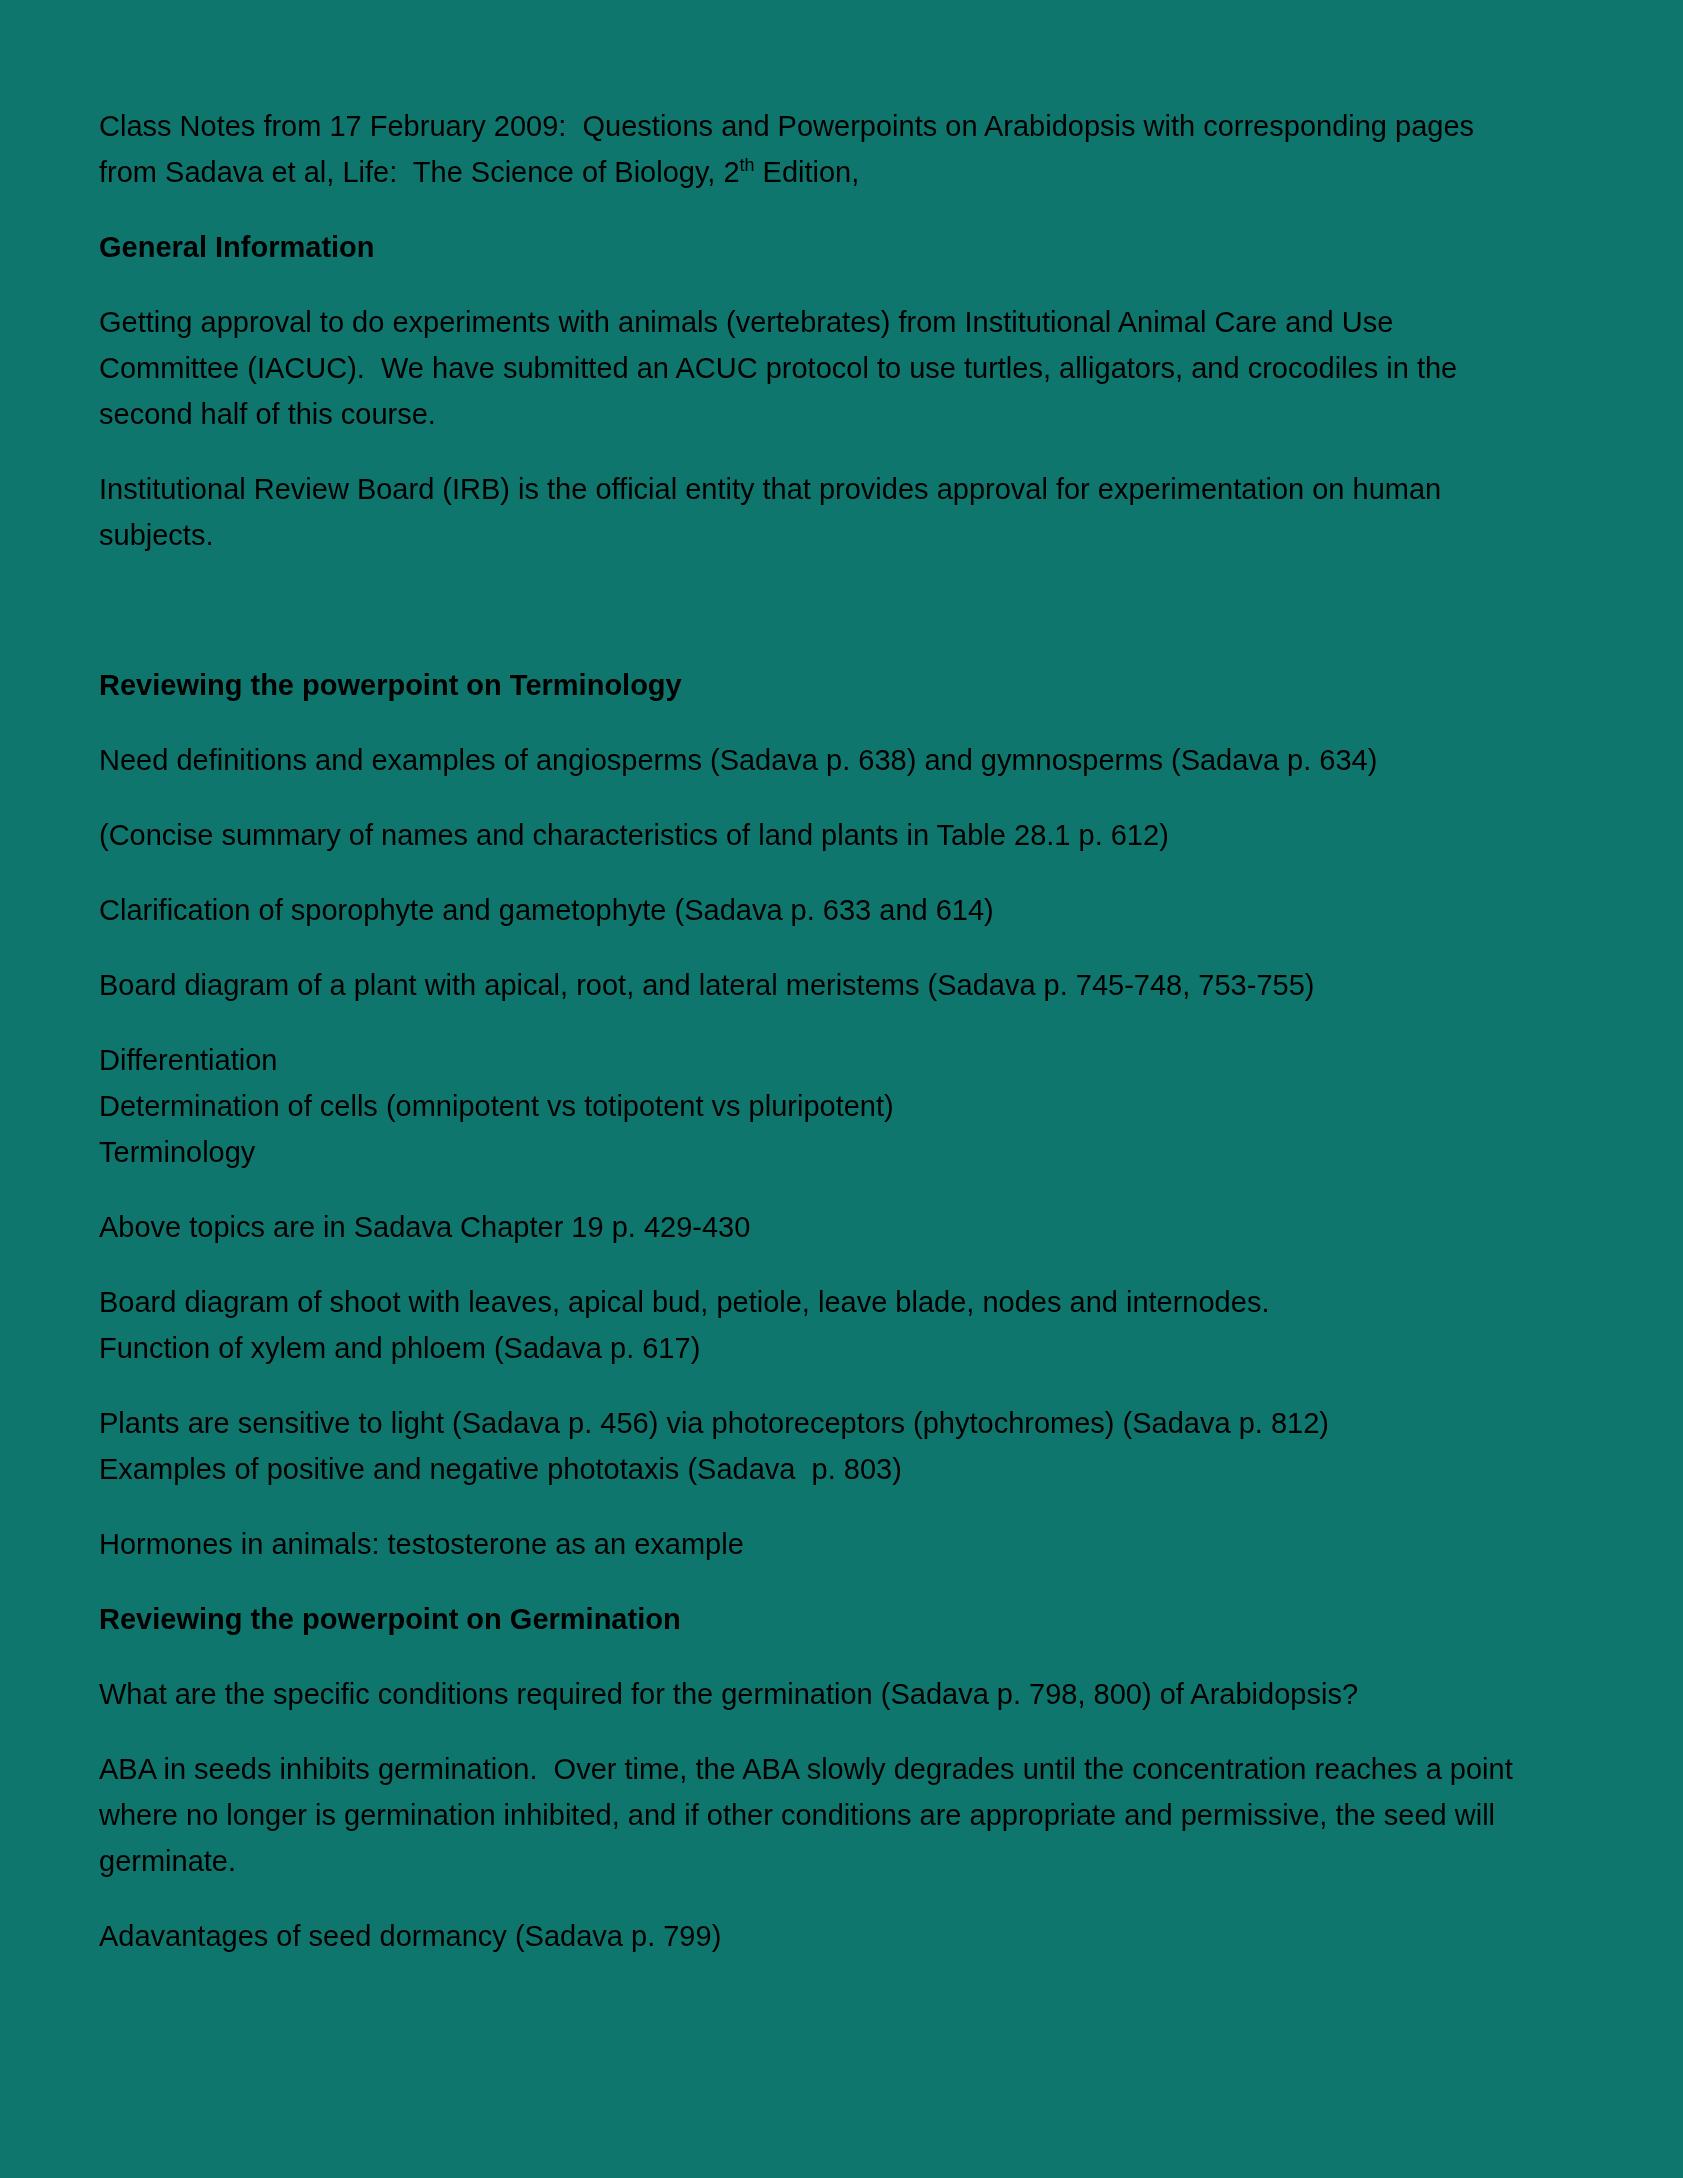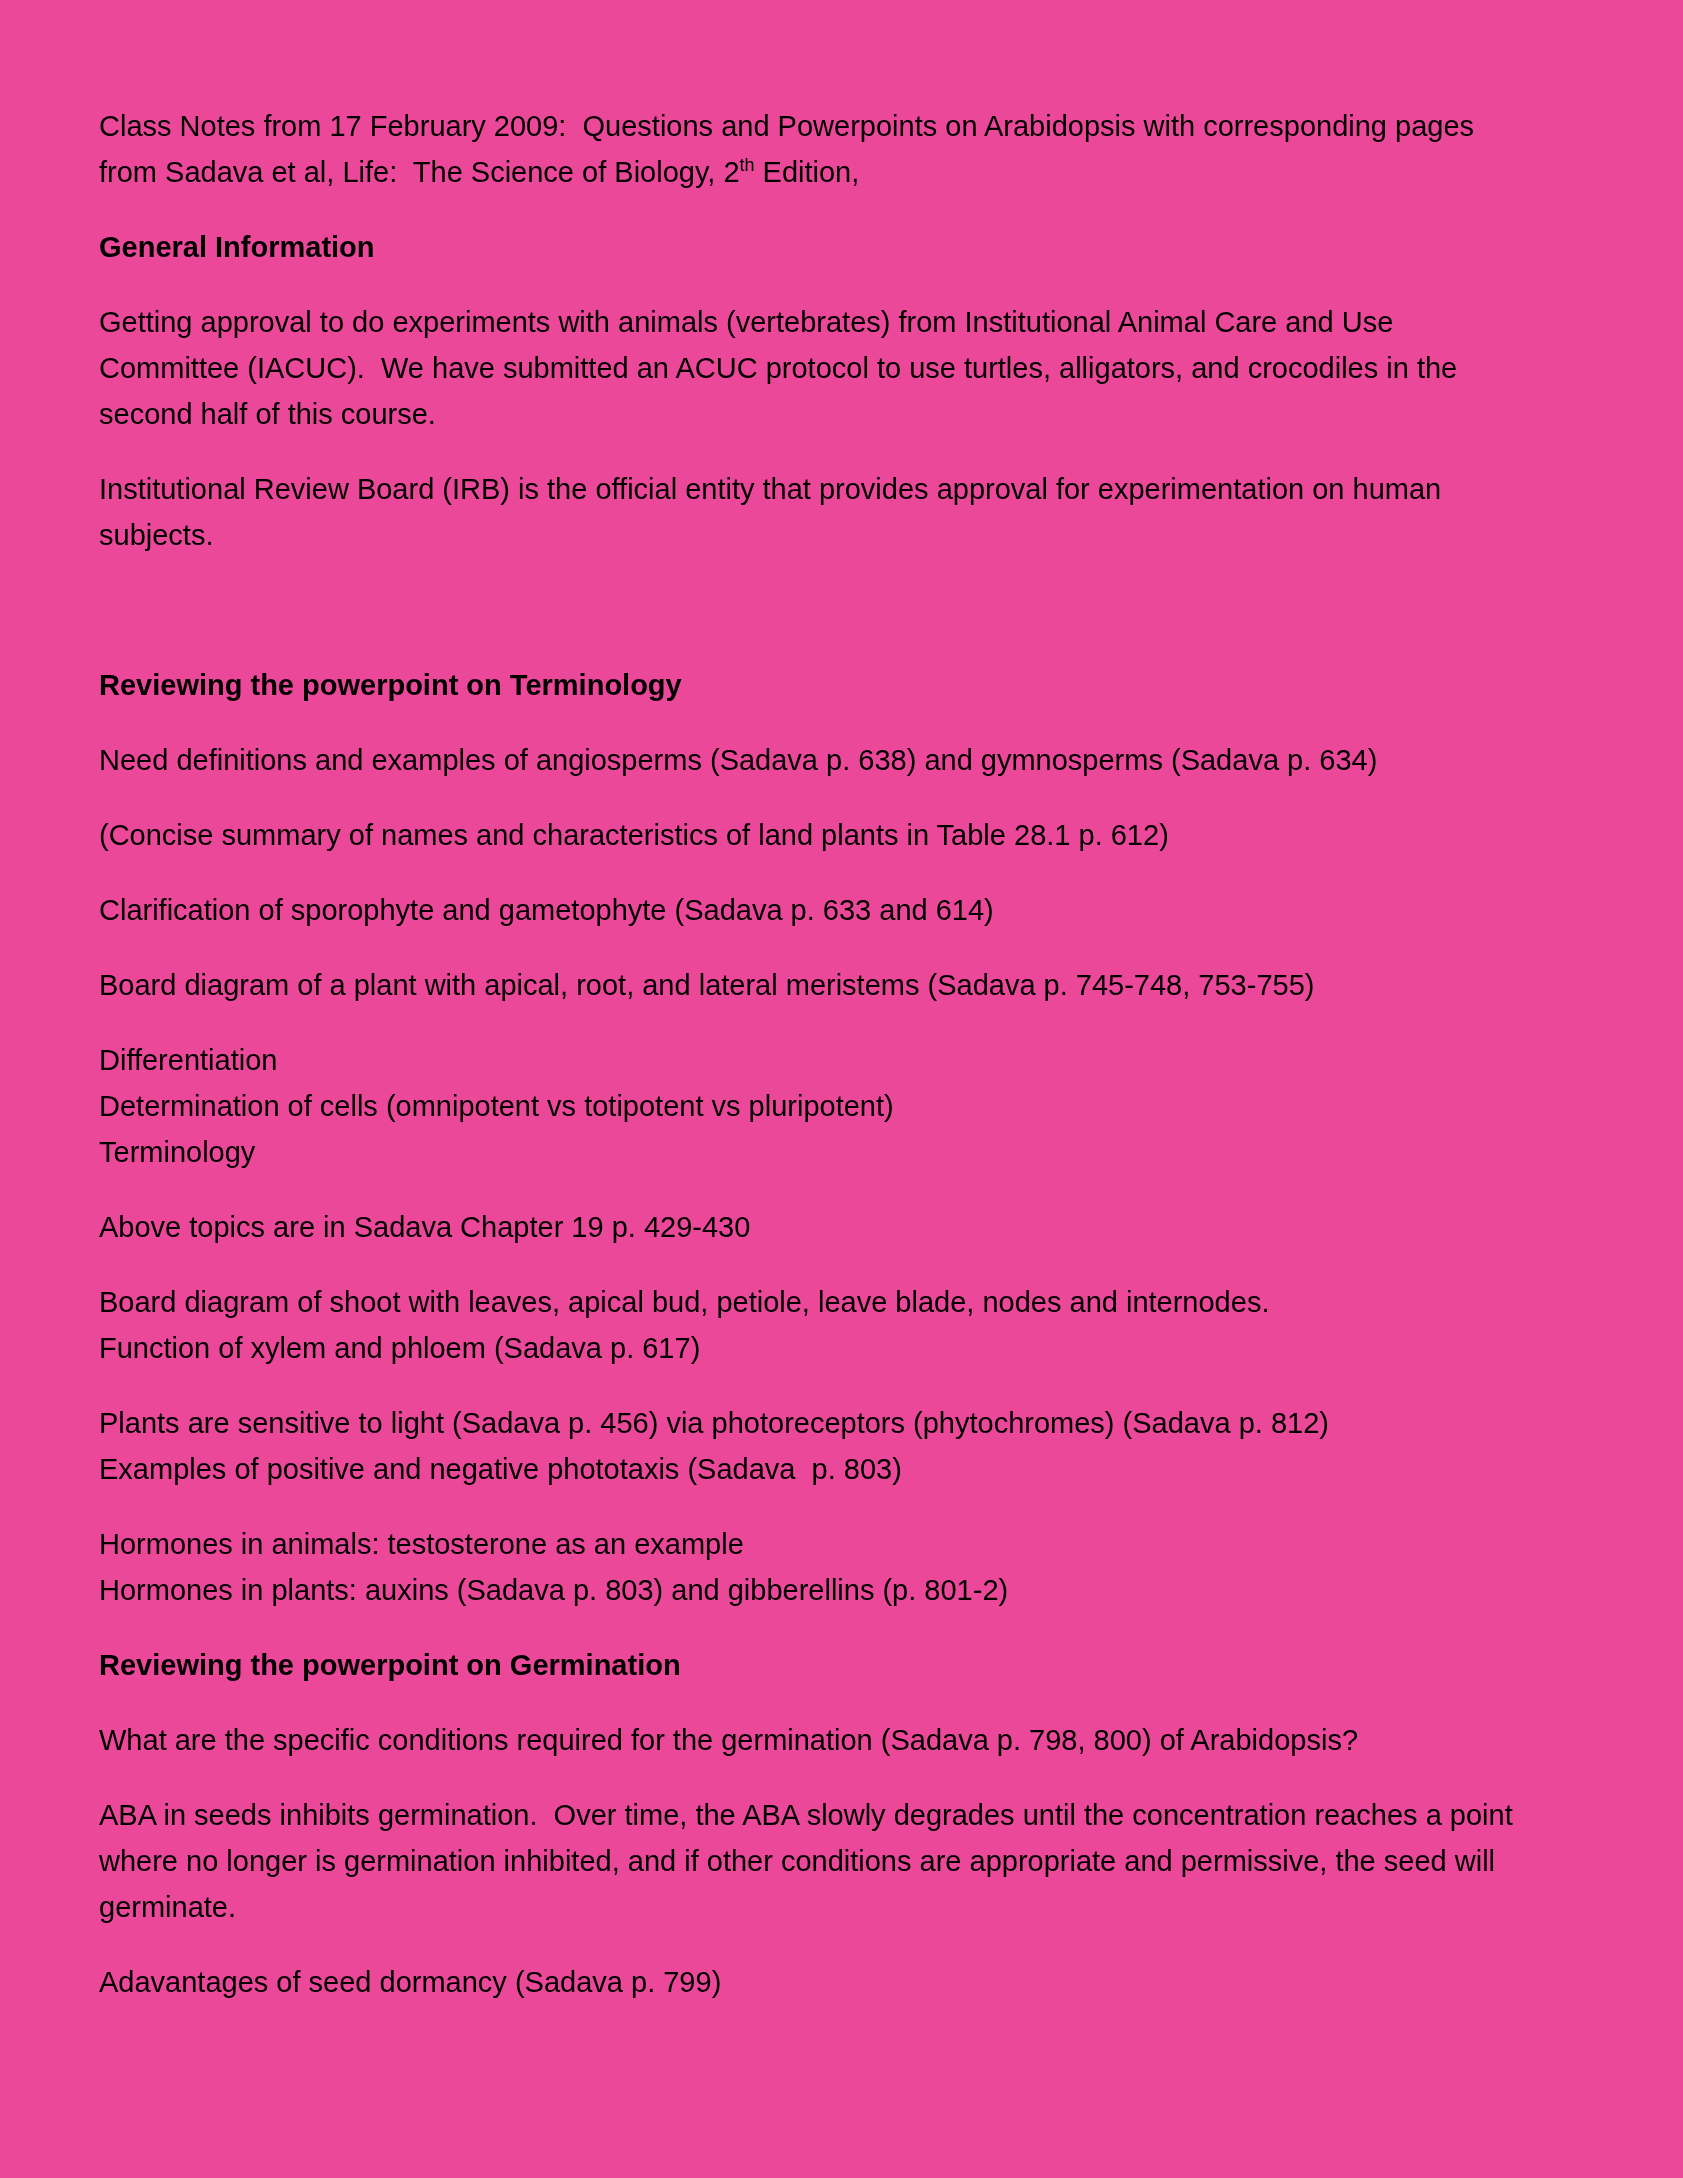--- a/index.html
+++ b/index.html
@@ -1,20 +1,20 @@
 <!DOCTYPE html>
 <html><head>
 <meta charset="utf-8">
 <style>
   html, body { margin: 0; padding: 0; background: #ffffff; }
   .page {
     position: relative;
     width: 1683px;
     height: 2178px;
-    background: #ec4899;
+    background: #0f766e;
     font-family: "Liberation Sans", sans-serif;
     font-size: 29px;
     line-height: 46px;
     color: #000000;
     overflow: hidden;
   }
   .content {
     position: absolute;
     left: 99px;
     top: 103px;
@@ -93,21 +93,20 @@
       <div class="line">Function of xylem and phloem (Sadava p. 617)</div>
     </div>
 
     <div class="block">
       <div class="line">Plants are sensitive to light (Sadava p. 456) via photoreceptors (phytochromes) (Sadava p. 812)</div>
       <div class="line">Examples of positive and negative phototaxis (Sadava  p. 803)</div>
     </div>
 
     <div class="block">
       <div class="line">Hormones in animals: testosterone as an example</div>
-      <div class="line">Hormones in plants: auxins (Sadava p. 803) and gibberellins (p. 801-2)</div>
     </div>
 
     <div class="block heading">
       <div class="line">Reviewing the powerpoint on Germination</div>
     </div>
 
     <div class="block">
       <div class="line">What are the specific conditions required for the germination (Sadava p. 798, 800) of Arabidopsis?</div>
     </div>
 

